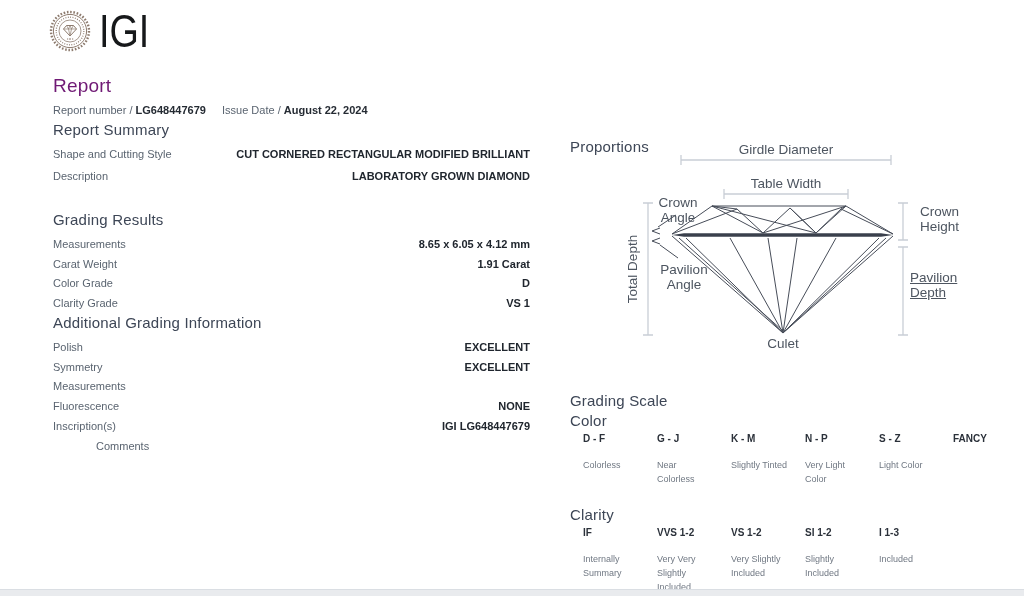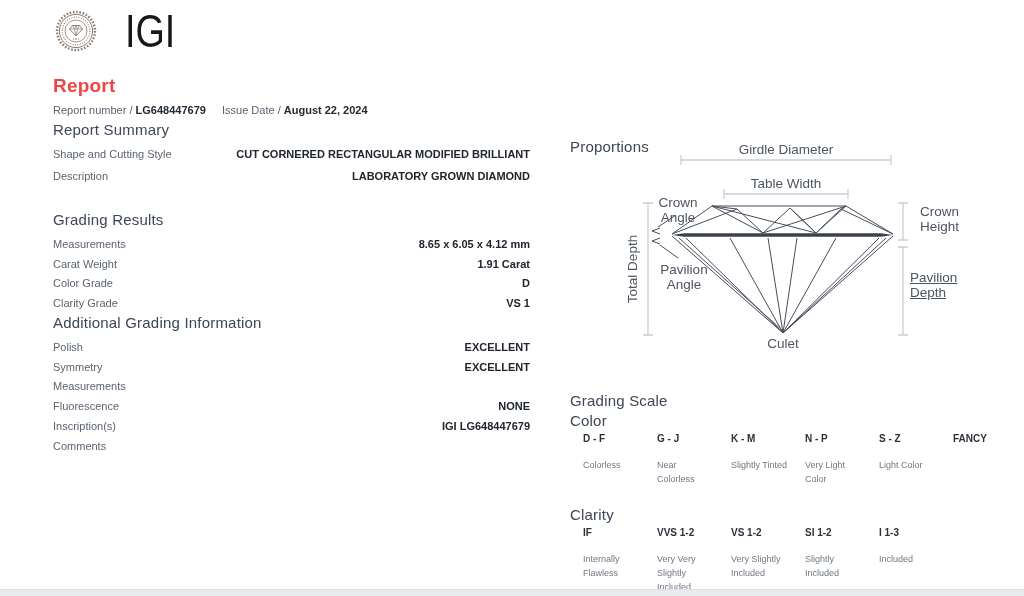--- a/index.html
+++ b/index.html
@@ -4,37 +4,37 @@
 <style>
   html,body{margin:0;padding:0;}
   body{
     width:1024px;height:596px;position:relative;overflow:hidden;
     background:#ffffff;
     font-family:"Liberation Sans", sans-serif;
     color:#252b33;
   }
   .abs{position:absolute;}
   
-  .logo-wrap{left:55px;top:10px;display:flex;align-items:center;gap:20px;}
+  .logo-wrap{left:49px;top:10px;display:flex;align-items:center;}
   .brand-text{
     font-size:46px;font-weight:500;color:#16181a;letter-spacing:0px;
     transform:scaleX(.82);transform-origin:left center;margin-left:8px;line-height:42px;
   }
   
   .left-col{left:53px;width:477px;}
-  .page-title{font-size:19px;font-weight:700;color:#ef4444;letter-spacing:.2px;}
+  .page-title{font-size:19px;font-weight:400;color:#701a75;letter-spacing:.2px;}
   .report-line{margin-top:7px;font-size:11px;color:#5a6470;}
   .report-line b{color:#252b33;font-weight:700;}
   .sec-head{font-size:15px;font-weight:400;color:#3d4656;letter-spacing:.2px;}
   .rows{margin-top:10px;}
   .row{display:flex;justify-content:space-between;align-items:flex-start;height:19.7px;}
   .row.tall{height:22px;}
   .row .lbl{font-size:11px;color:#5a6470;font-weight:400;}
   .row .val{font-size:11px;color:#20262e;font-weight:700;text-align:right;}
-  .comments-row{display:flex;align-items:flex-end;}
+  .comments-row{display:flex;align-items:flex-end;margin-left:43px;}
   .comments-row .lbl{font-size:11px;color:#5a6470;width:67px;flex:none;padding-top:1px;}
   .comments-row .val{font-size:11px;color:#20262e;font-weight:700;line-height:15px;width:410px;}
   
   .diagram-label{font-size:13.5px;color:#4d5560;line-height:14.5px;}
   .center{text-align:center;}
   .rot{transform:translate(-50%,-50%) rotate(-90deg);white-space:nowrap;}
   
   .scale-cols{display:flex;}
   .scale-col{width:74px;flex:none;}
   .scale-col .range{font-size:10px;font-weight:700;color:#2b313a;}
@@ -228,21 +228,21 @@
   </div>
 </div>
 
 <div class="abs sec-head" style="left:570px;top:506px;">Clarity</div>
 
 <div class="abs scale-cols" style="left:583px;top:527px;">
   <div class="scale-col">
     <div class="range">IF</div>
     <div class="desc">
       <div>Internally</div>
-      <div>Flawless</div>
+      <div>Summary</div>
       <div></div>
     </div>
   </div>
   <div class="scale-col">
     <div class="range">VVS 1-2</div>
     <div class="desc">
       <div>Very Very</div>
       <div>Slightly</div>
       <div>Included</div>
     </div>

